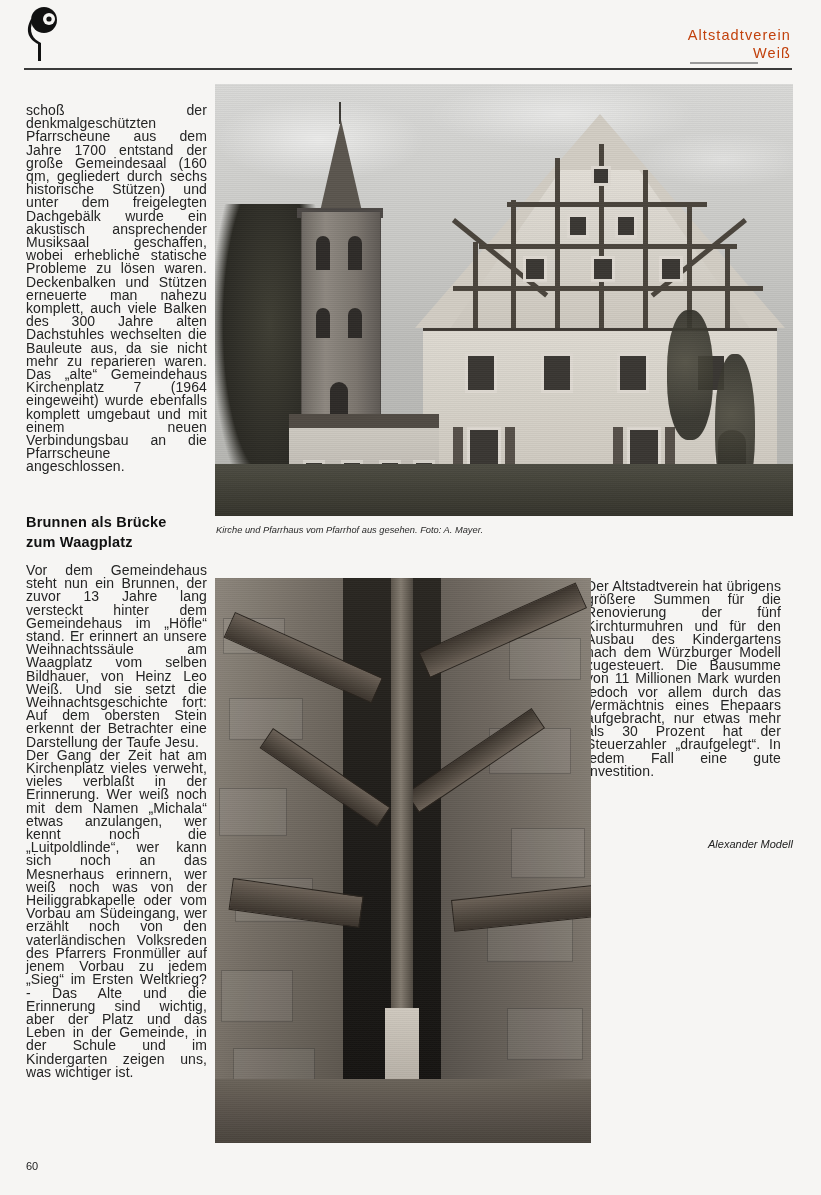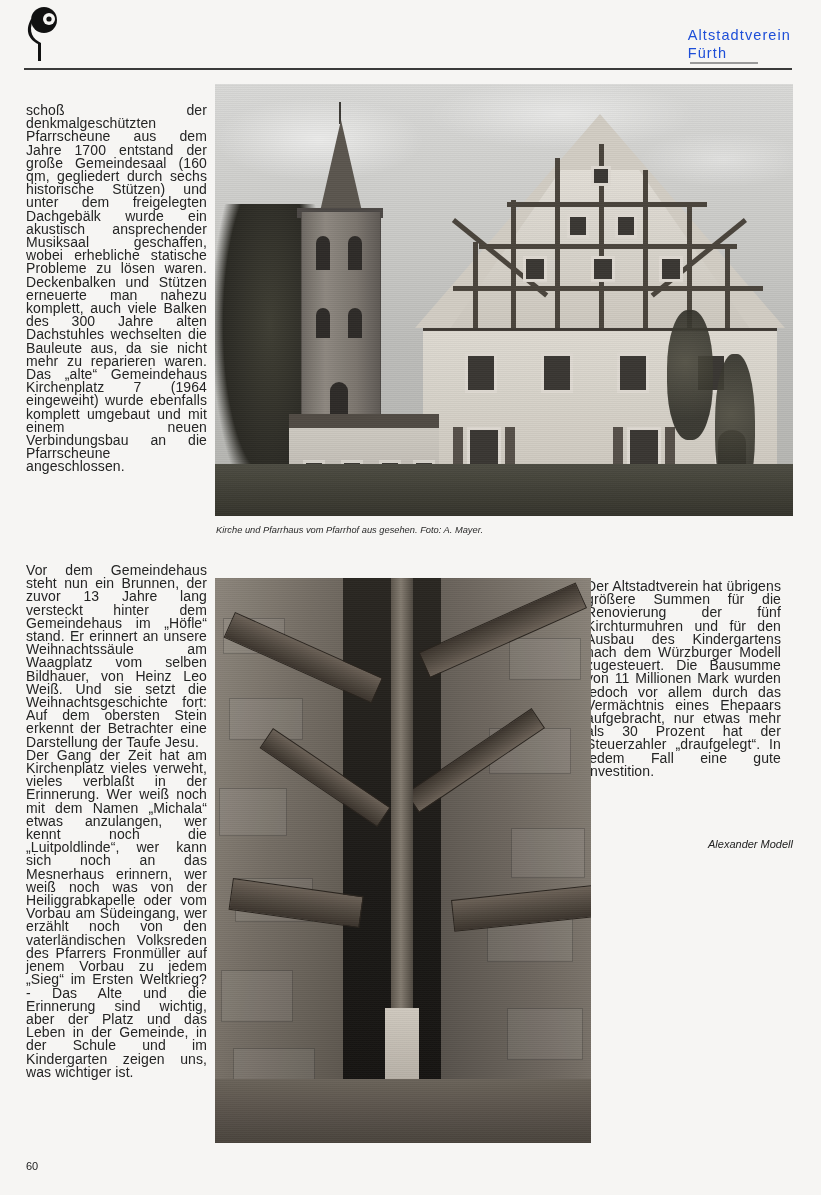--- a/index.html
+++ b/index.html
@@ -33,24 +33,24 @@
     position: absolute;
     left: 24px;
     top: 6px;
     width: 44px;
     height: 56px;
   }
   .header-title {
     position: absolute;
     right: 30px;
     top: 26px;
-    text-align: left;
+    text-align: right;
     font-size: 14.5px;
     letter-spacing: 1.1px;
-    color: #1d4ed8;
+    color: #c2410c;
     line-height: 18px;
   }
   .header-title .l2 {
     display: block;
   }
   .header-rule {
     position: absolute;
     left: 24px;
     top: 68px;
     width: 768px;
@@ -359,30 +359,34 @@
 
   <div class="header">
     <svg class="logo" viewBox="0 0 44 56">
       <ellipse cx="20" cy="14" rx="13" ry="13" fill="#111"></ellipse>
       <circle cx="25" cy="13" r="6" fill="#f6f5f3"></circle>
       <circle cx="25" cy="13" r="2.6" fill="#111"></circle>
       <path d="M7 13 C0 26 6 34 14 38 L14 55 L17 55 L17 37 C9 33 4 26 9 14 Z" fill="#111"></path>
     </svg>
     <div class="header-title">
       <span>Altstadtverein</span>
-      <span class="l2">Fürth</span>
+      <span class="l2">Weiß</span>
     </div>
     <div class="header-rule2"></div>
     <div class="header-rule"></div>
   </div>
 
   <div class="col col-left-top">
     <p>schoß der denkmalgeschützten Pfarrscheune aus dem Jahre 1700 entstand der große Gemeindesaal (160 qm, gegliedert durch sechs historische Stützen) und unter dem freigelegten Dachgebälk wurde ein akustisch ansprechender Musiksaal geschaffen, wobei erhebliche statische Probleme zu lösen waren. Deckenbalken und Stützen erneuerte man nahezu komplett, auch viele Balken des 300 Jahre alten Dachstuhles wechselten die Bauleute aus, da sie nicht mehr zu reparieren waren. Das „alte“ Gemeindehaus Kirchenplatz 7 (1964 eingeweiht) wurde ebenfalls komplett umgebaut und mit einem neuen Verbindungsbau an die Pfarrscheune angeschlossen.</p>
   </div>
 
+  <div class="subhead">
+    <span>Brunnen als Brücke</span><br>
+    <span>zum Waagplatz</span>
+  </div>
 
   <div class="col col-left-bottom">
     <p>Vor dem Gemeindehaus steht nun ein Brunnen, der zuvor 13 Jahre lang versteckt hinter dem Gemeindehaus im „Höfle“ stand. Er erinnert an unsere Weihnachtssäule am Waagplatz vom selben Bildhauer, von Heinz Leo Weiß. Und sie setzt die Weihnachtsgeschichte fort: Auf dem obersten Stein erkennt der Betrachter eine Darstellung der Taufe Jesu.</p>
     <p>Der Gang der Zeit hat am Kirchenplatz vieles verweht, vieles verblaßt in der Erinnerung. Wer weiß noch mit dem Namen „Michala“ etwas anzulangen, wer kennt noch die „Luitpoldlinde“, wer kann sich noch an das Mesnerhaus erinnern, wer weiß noch was von der Heiliggrabkapelle oder vom Vorbau am Südeingang, wer erzählt noch von den vaterländischen Volksreden des Pfarrers Fronmüller auf jenem Vorbau zu jedem „Sieg“ im Ersten Weltkrieg? - Das Alte und die Erinnerung sind wichtig, aber der Platz und das Leben in der Gemeinde, in der Schule und im Kindergarten zeigen uns, was wichtiger ist.</p>
   </div>
 
   <div class="col col-right">
     <p>Der Altstadtverein hat übrigens größere Summen für die Renovierung der fünf Kirchturmuhren und für den Ausbau des Kindergartens nach dem Würzburger Modell zugesteuert. Die Bausumme von 11 Millionen Mark wurden jedoch vor allem durch das Vermächtnis eines Ehepaars aufgebracht, nur etwas mehr als 30 Prozent hat der Steuerzahler „draufgelegt“. In jedem Fall eine gute Investition.</p>
   </div>
   <div class="signature">Alexander Modell</div>

